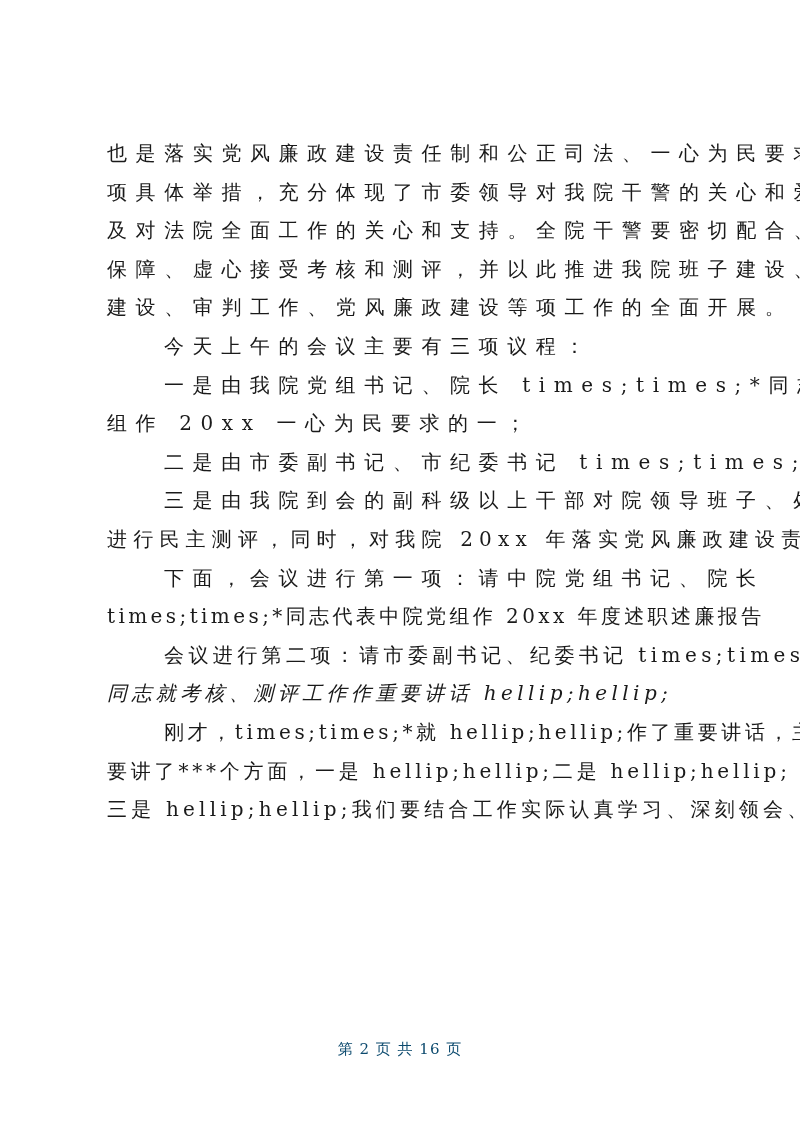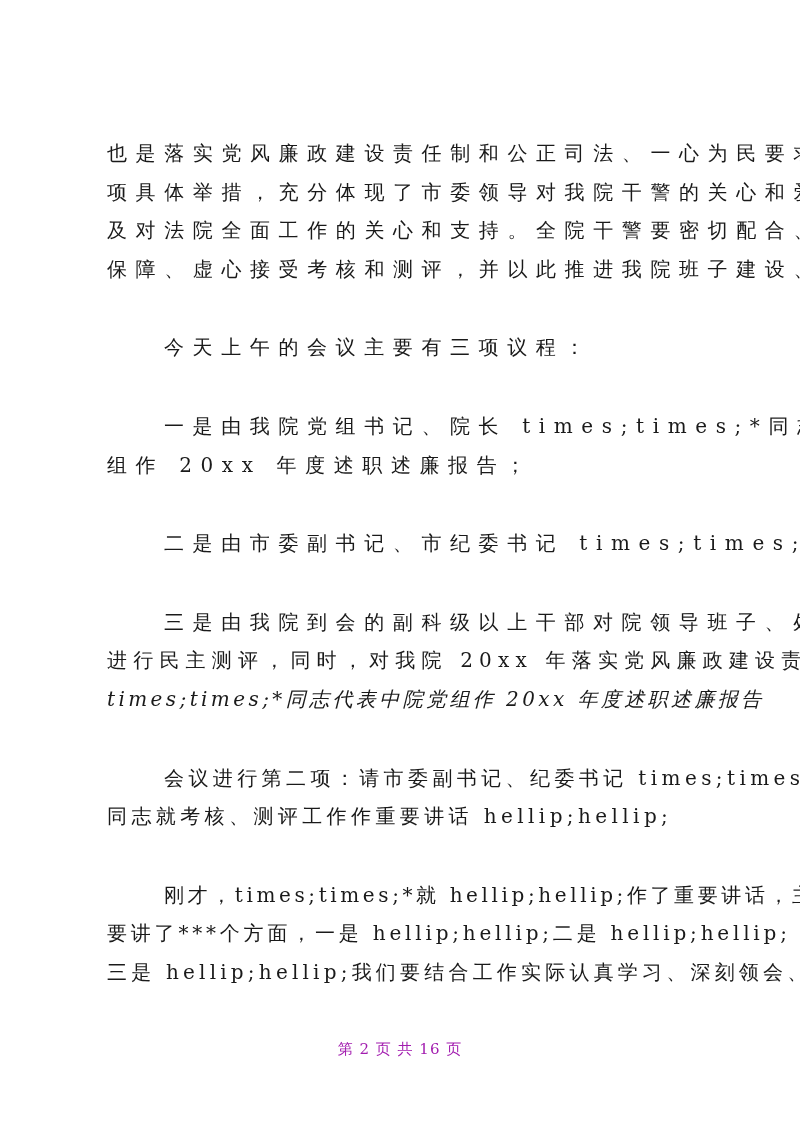--- a/index.html
+++ b/index.html
@@ -31,50 +31,51 @@
     }
     .line {
       height: 38.6px;
       line-height: 38.6px;
       font-size: 20px;
       letter-spacing: 8.6px;
       white-space: nowrap;
     }
     .line.indent {
       padding-left: 57px;
-      margin-top: 40px;
     }
     .footer {
       position: absolute;
       left: 0;
       top: 1040px;
       width: 800px;
       text-align: center;
       font-size: 15px;
-      color: #a21caf;
+      color: #0c4a6e;
       letter-spacing: 1px;
     }
   </style>
 </head>
 <body>
 
 <div class="page">
   <div class="body-text">
     <div class="line">也是落实党风廉政建设责任制和公正司法、一心为民要求的一</div>
     <div class="line">项具体举措，充分体现了市委领导对我院干警的关心和爱护以</div>
     <div class="line">及对法院全面工作的关心和支持。全院干警要密切配合、全力</div>
     <div class="line">保障、虚心接受考核和测评，并以此推进我院班子建设、队伍</div>
+    <div class="line">建设、审判工作、党风廉政建设等项工作的全面开展。</div>
     <div class="line indent">今天上午的会议主要有三项议程：</div>
     <div class="line indent">一是由我院党组书记、院长 times;times;*同志代表中院党</div>
-    <div class="line">组作 20xx 年度述职述廉报告；</div>
+    <div class="line">组作 20xx 一心为民要求的一；</div>
     <div class="line indent">二是由市委副书记、市纪委书记 times;times;*同志就考核</div>
     <div class="line indent">三是由我院到会的副科级以上干部对院领导班子、处级干部</div>
     <div class="line" style="letter-spacing:6.2px;">进行民主测评，同时，对我院 20xx 年落实党风廉政建设责任制</div>
-    <div class="line" style="letter-spacing:3.4px;font-style:italic;">times;times;*同志代表中院党组作 20xx 年度述职述廉报告</div>
+    <div class="line indent">下面，会议进行第一项：请中院党组书记、院长</div>
+    <div class="line" style="letter-spacing:3.4px;">times;times;*同志代表中院党组作 20xx 年度述职述廉报告</div>
     <div class="line indent" style="letter-spacing:4.4px;">会议进行第二项：请市委副书记、纪委书记 times;times;*</div>
-    <div class="line" style="letter-spacing:4.4px;">同志就考核、测评工作作重要讲话 hellip;hellip;</div>
+    <div class="line" style="letter-spacing:4.4px;font-style:italic;">同志就考核、测评工作作重要讲话 hellip;hellip;</div>
     <div class="line indent" style="letter-spacing:3.6px;">刚才，times;times;*就 hellip;hellip;作了重要讲话，主</div>
     <div class="line" style="letter-spacing:3.8px;text-align:right;">要讲了***个方面，一是 hellip;hellip;二是 hellip;hellip;</div>
     <div class="line" style="letter-spacing:4.2px;">三是 hellip;hellip;我们要结合工作实际认真学习、深刻领会、</div>
   </div>
 
   <div class="footer">第 2 页  共 16 页</div>
 </div>
 
 </body></html>

